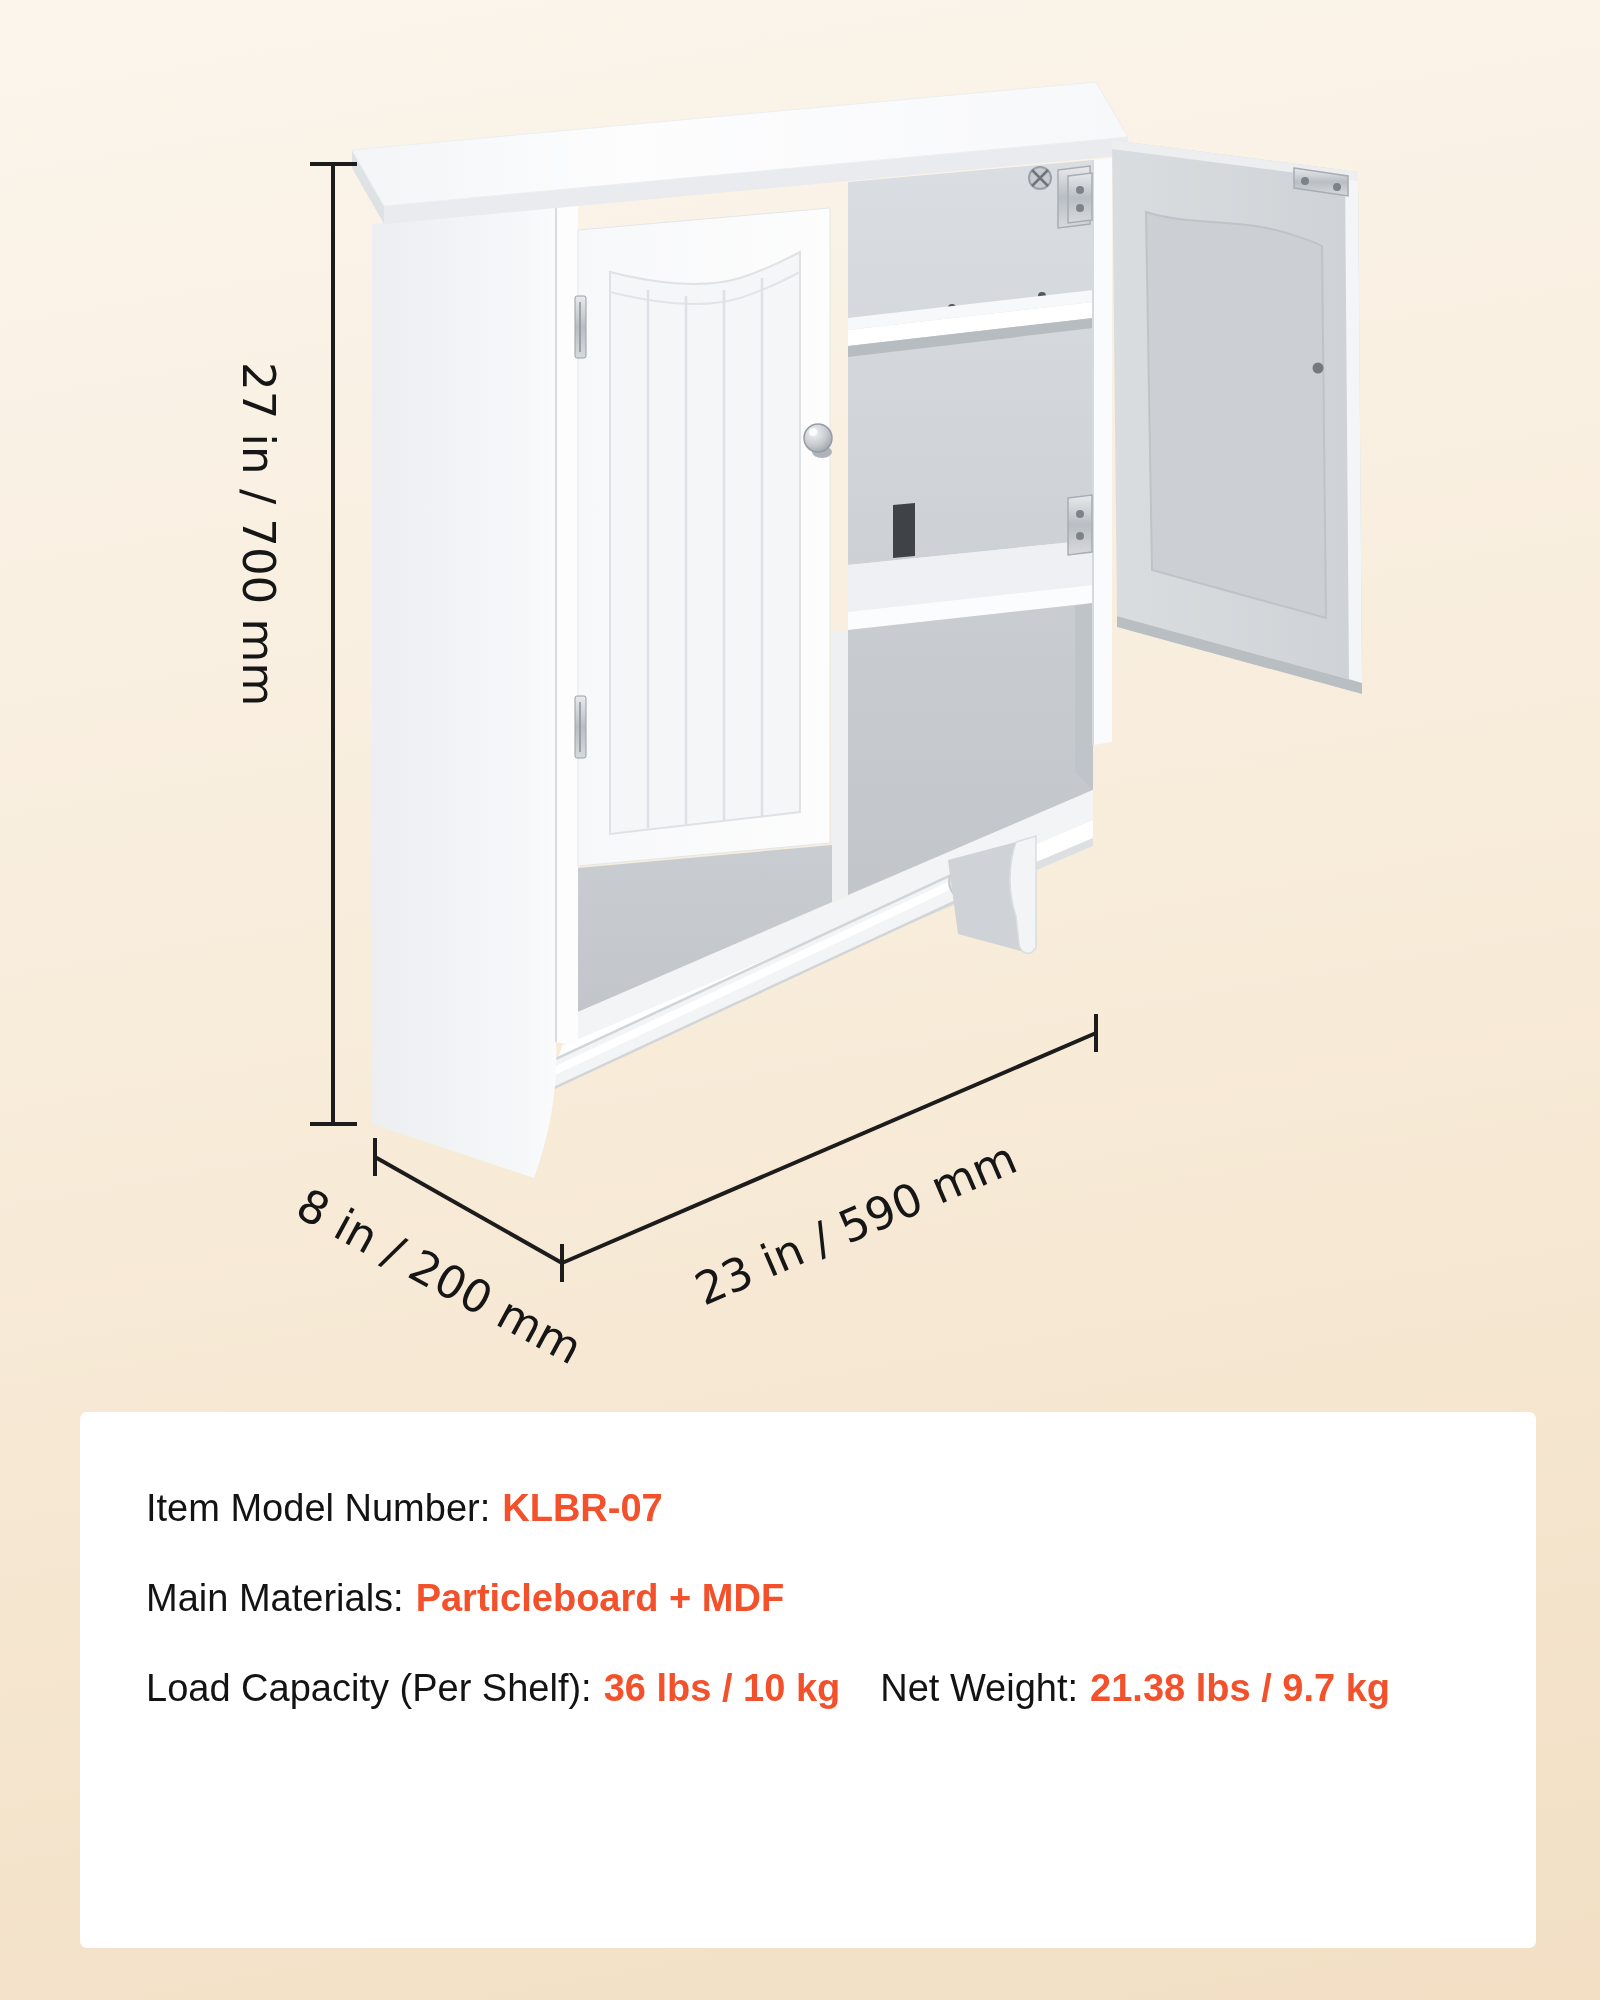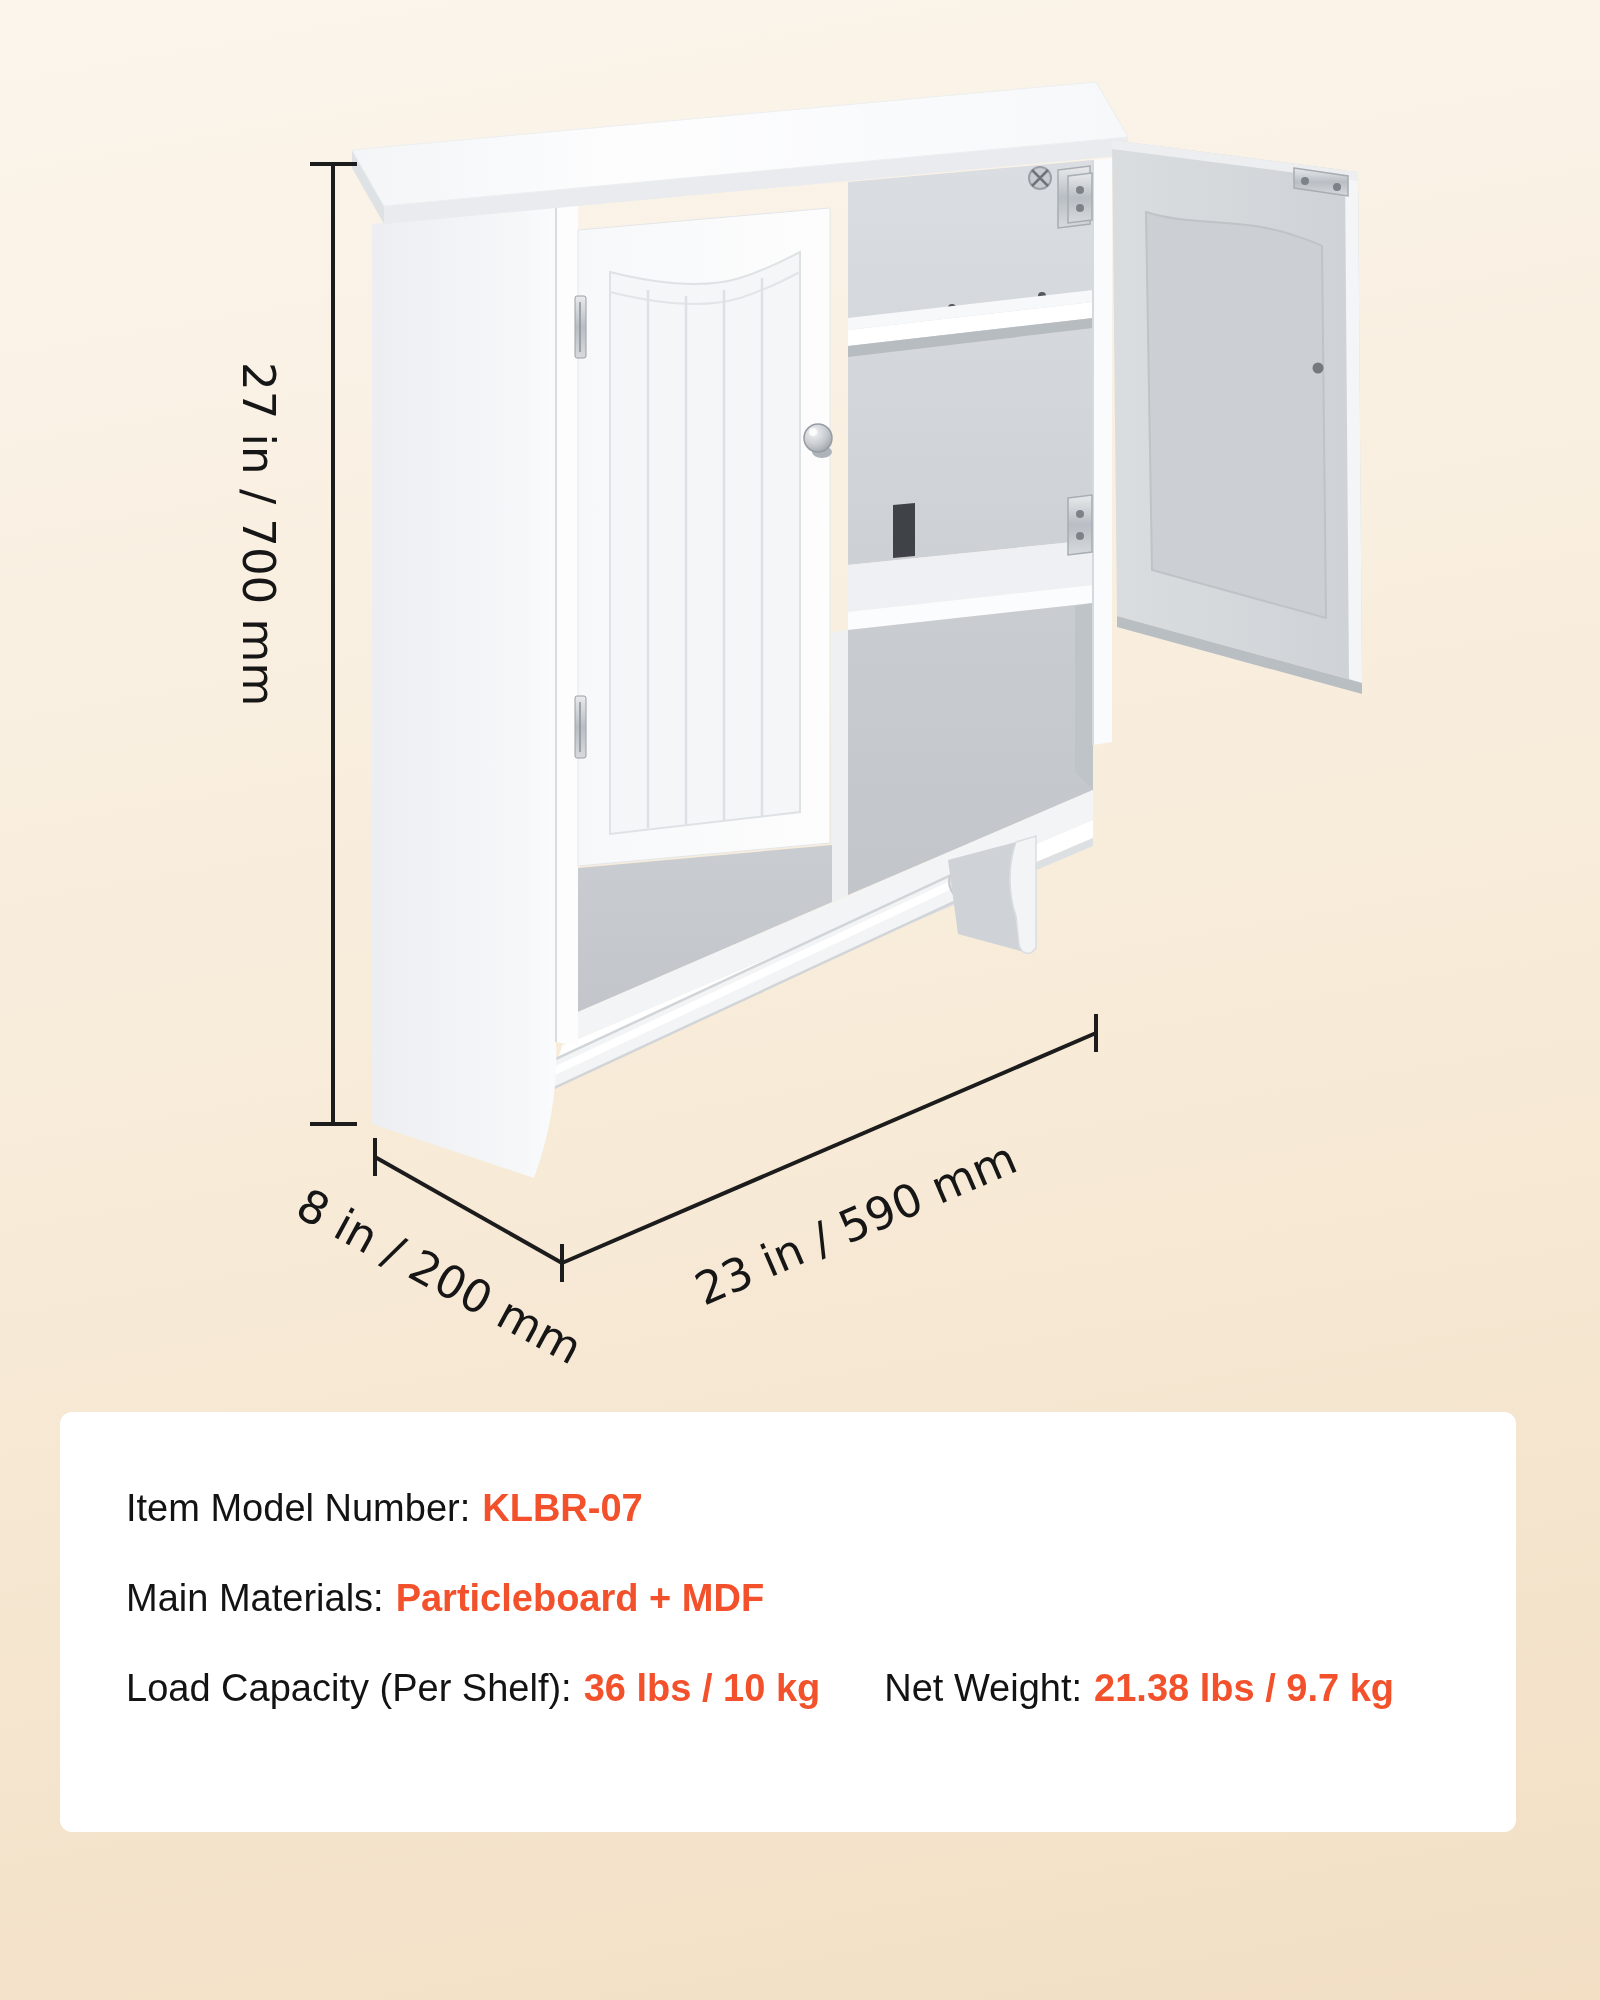--- a/index.html
+++ b/index.html
@@ -8,29 +8,29 @@
     font-family:"Liberation Sans", sans-serif;
     background:linear-gradient(170deg,#fbf5ec 0%,#f8ecda 48%,#f2dfc4 100%);
   }
   .stage{position:absolute;inset:0;}
   .diagram{position:absolute;left:0;top:0;width:1600px;height:1410px;}
   .dim-text{
     font-family:"DejaVu Sans", sans-serif;
     font-size:45px;fill:#161616;letter-spacing:0px;
   }
   .spec-card{
-    position:absolute;left:60px;top:1412px;width:1456px;height:420px;
-    background:#ffffff;border-radius:12px;
+    position:absolute;left:80px;top:1412px;width:1456px;height:536px;
+    background:#ffffff;border-radius:7px;
     box-sizing:border-box;padding:76px 66px 0 66px;
     display:flex;flex-direction:column;gap:50px;
   }
   .spec-row{font-size:38px;line-height:40px;color:#131313;white-space:nowrap;}
   .spec-row .lbl{color:#131313;font-weight:normal;margin-right:12px;}
   .spec-row .val{color:var(--accent);font-weight:bold;}
-  .pair2{margin-left:64px;}
+  .pair2{margin-left:40px;}
 </style>
 </head>
 <body>
 
 <div class="stage">
 
   <svg class="diagram" viewBox="0 0 1600 1410" xmlns="http://www.w3.org/2000/svg">
     <defs>
       <linearGradient id="gSlabTop" x1="0" y1="0" x2="1" y2="0">
         <stop offset="0" stop-color="#f3f5f6"></stop>

